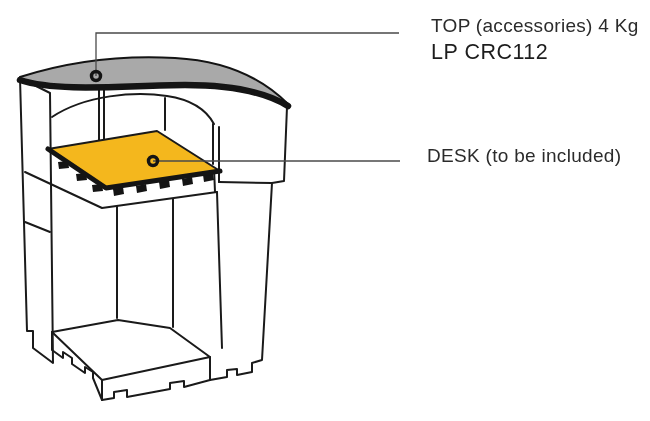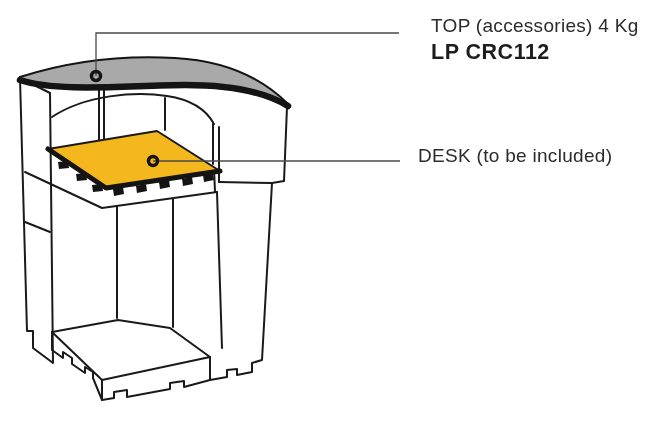--- a/index.html
+++ b/index.html
@@ -9,25 +9,25 @@
     background:#ffffff;
     overflow:hidden;
     font-family:"Liberation Sans", sans-serif;
   }
   .stage svg{position:absolute;left:0;top:0;}
   .callout{position:absolute;white-space:nowrap;}
   .callout-label{
     font-size:19px;line-height:22px;color:#2b2b2b;letter-spacing:0.3px;
   }
   .callout-code{
-    font-size:21.5px;line-height:24px;font-weight:bold;color:#1d1d1d;
+    font-size:21.5px;line-height:24px;font-weight:normal;color:#1d1d1d;
     letter-spacing:0.5px;margin-top:3px;
   }
   .callout-top{left:407px;top:15px;margin-left:24px;}
-  .callout-desk{left:418px;top:145px;}
+  .callout-desk{left:427px;top:145px;}
 </style>
 </head>
 <body>
 
 <div class="stage">
 
   <svg width="650" height="421" viewBox="0 0 650 421">
 
     <g stroke="#1a1a1a" stroke-width="2" fill="none" stroke-linejoin="round" stroke-linecap="round">
 

